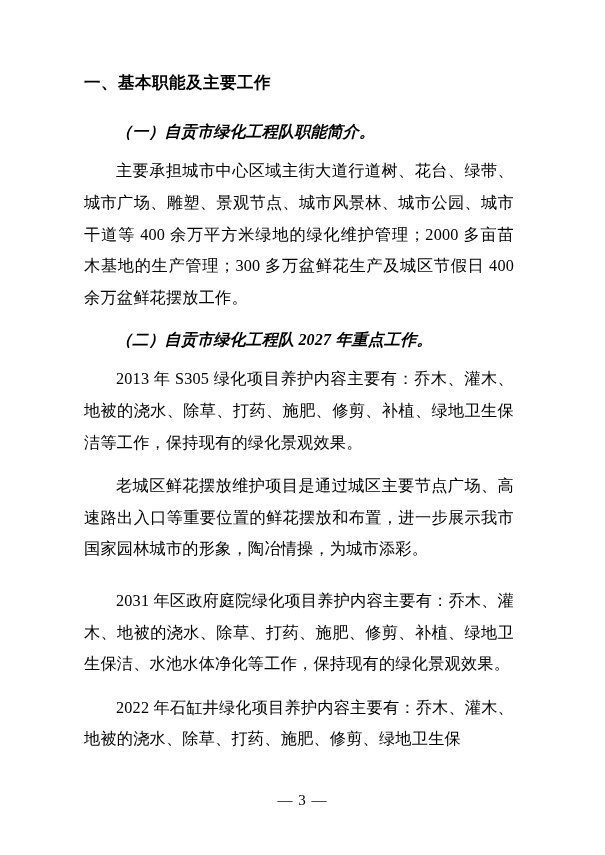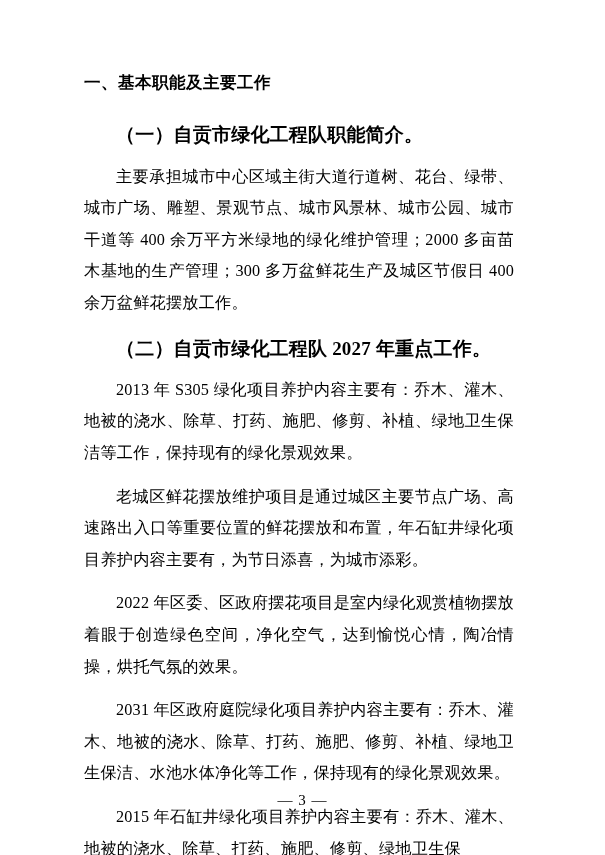--- a/index.html
+++ b/index.html
@@ -28,26 +28,27 @@
     font-weight: bold;
     font-size: 16.5px;
     letter-spacing: 0.5px;
     color: #000000;
     margin: 0 0 22px 0;
     text-indent: 0;
     line-height: 1.6;
   }
   .heading2 {
     font-weight: bold;
-    font-size: 19px;
+    font-size: 16px;
     color: #000000;
     margin: 0 0 10px 0;
     text-indent: 32px;
     line-height: 1.75;
     letter-spacing: 0.2px;
+    font-style: italic;
   }
   .para {
     font-size: 16.2px;
     color: #000000;
     margin: 0 10px 4px 0;
     text-indent: 32px;
     line-height: 1.95;
     text-align: justify;
     text-justify: inter-ideograph;
     letter-spacing: 0.2px;
@@ -77,30 +78,29 @@
     <p class="para">主要承担城市中心区域主街大道行道树、花台、绿带、城市广场、雕塑、景观节点、城市风景林、城市公园、城市干道等 400 余万平方米绿地的绿化维护管理；2000 多亩苗木基地的生产管理；300 多万盆鲜花生产及城区节假日 400 余万盆鲜花摆放工作。</p>
 
     <div class="spacer-sm"></div>
 
     <p class="heading2">（二）自贡市绿化工程队 2027 年重点工作。</p>
 
     <p class="para">2013 年 S305 绿化项目养护内容主要有：乔木、灌木、地被的浇水、除草、打药、施肥、修剪、补植、绿地卫生保洁等工作，保持现有的绿化景观效果。</p>
 
     <div class="spacer-sm"></div>
 
-    <p class="para">老城区鲜花摆放维护项目是通过城区主要节点广场、高速路出入口等重要位置的鲜花摆放和布置，年石缸井绿化项目养护内容主要有，为节日添喜，为城市添彩。</p>
+    <p class="para">老城区鲜花摆放维护项目是通过城区主要节点广场、高速路出入口等重要位置的鲜花摆放和布置，进一步展示我市国家园林城市的形象，陶冶情操，为城市添彩。</p>
 
     <div class="spacer-sm"></div>
 
-    <p class="para">2022 年区委、区政府摆花项目是室内绿化观赏植物摆放着眼于创造绿色空间，净化空气，达到愉悦心情，陶冶情操，烘托气氛的效果。</p>
 
     <div class="spacer-sm"></div>
 
     <p class="para">2031 年区政府庭院绿化项目养护内容主要有：乔木、灌木、地被的浇水、除草、打药、施肥、修剪、补植、绿地卫生保洁、水池水体净化等工作，保持现有的绿化景观效果。</p>
 
     <div class="spacer-sm"></div>
 
-    <p class="para">2015 年石缸井绿化项目养护内容主要有：乔木、灌木、地被的浇水、除草、打药、施肥、修剪、绿地卫生保</p>
+    <p class="para">2022 年石缸井绿化项目养护内容主要有：乔木、灌木、地被的浇水、除草、打药、施肥、修剪、绿地卫生保</p>
 
   </div>
 
   <div class="footer">— 3 —</div>
 </div>
 
 </body></html>

